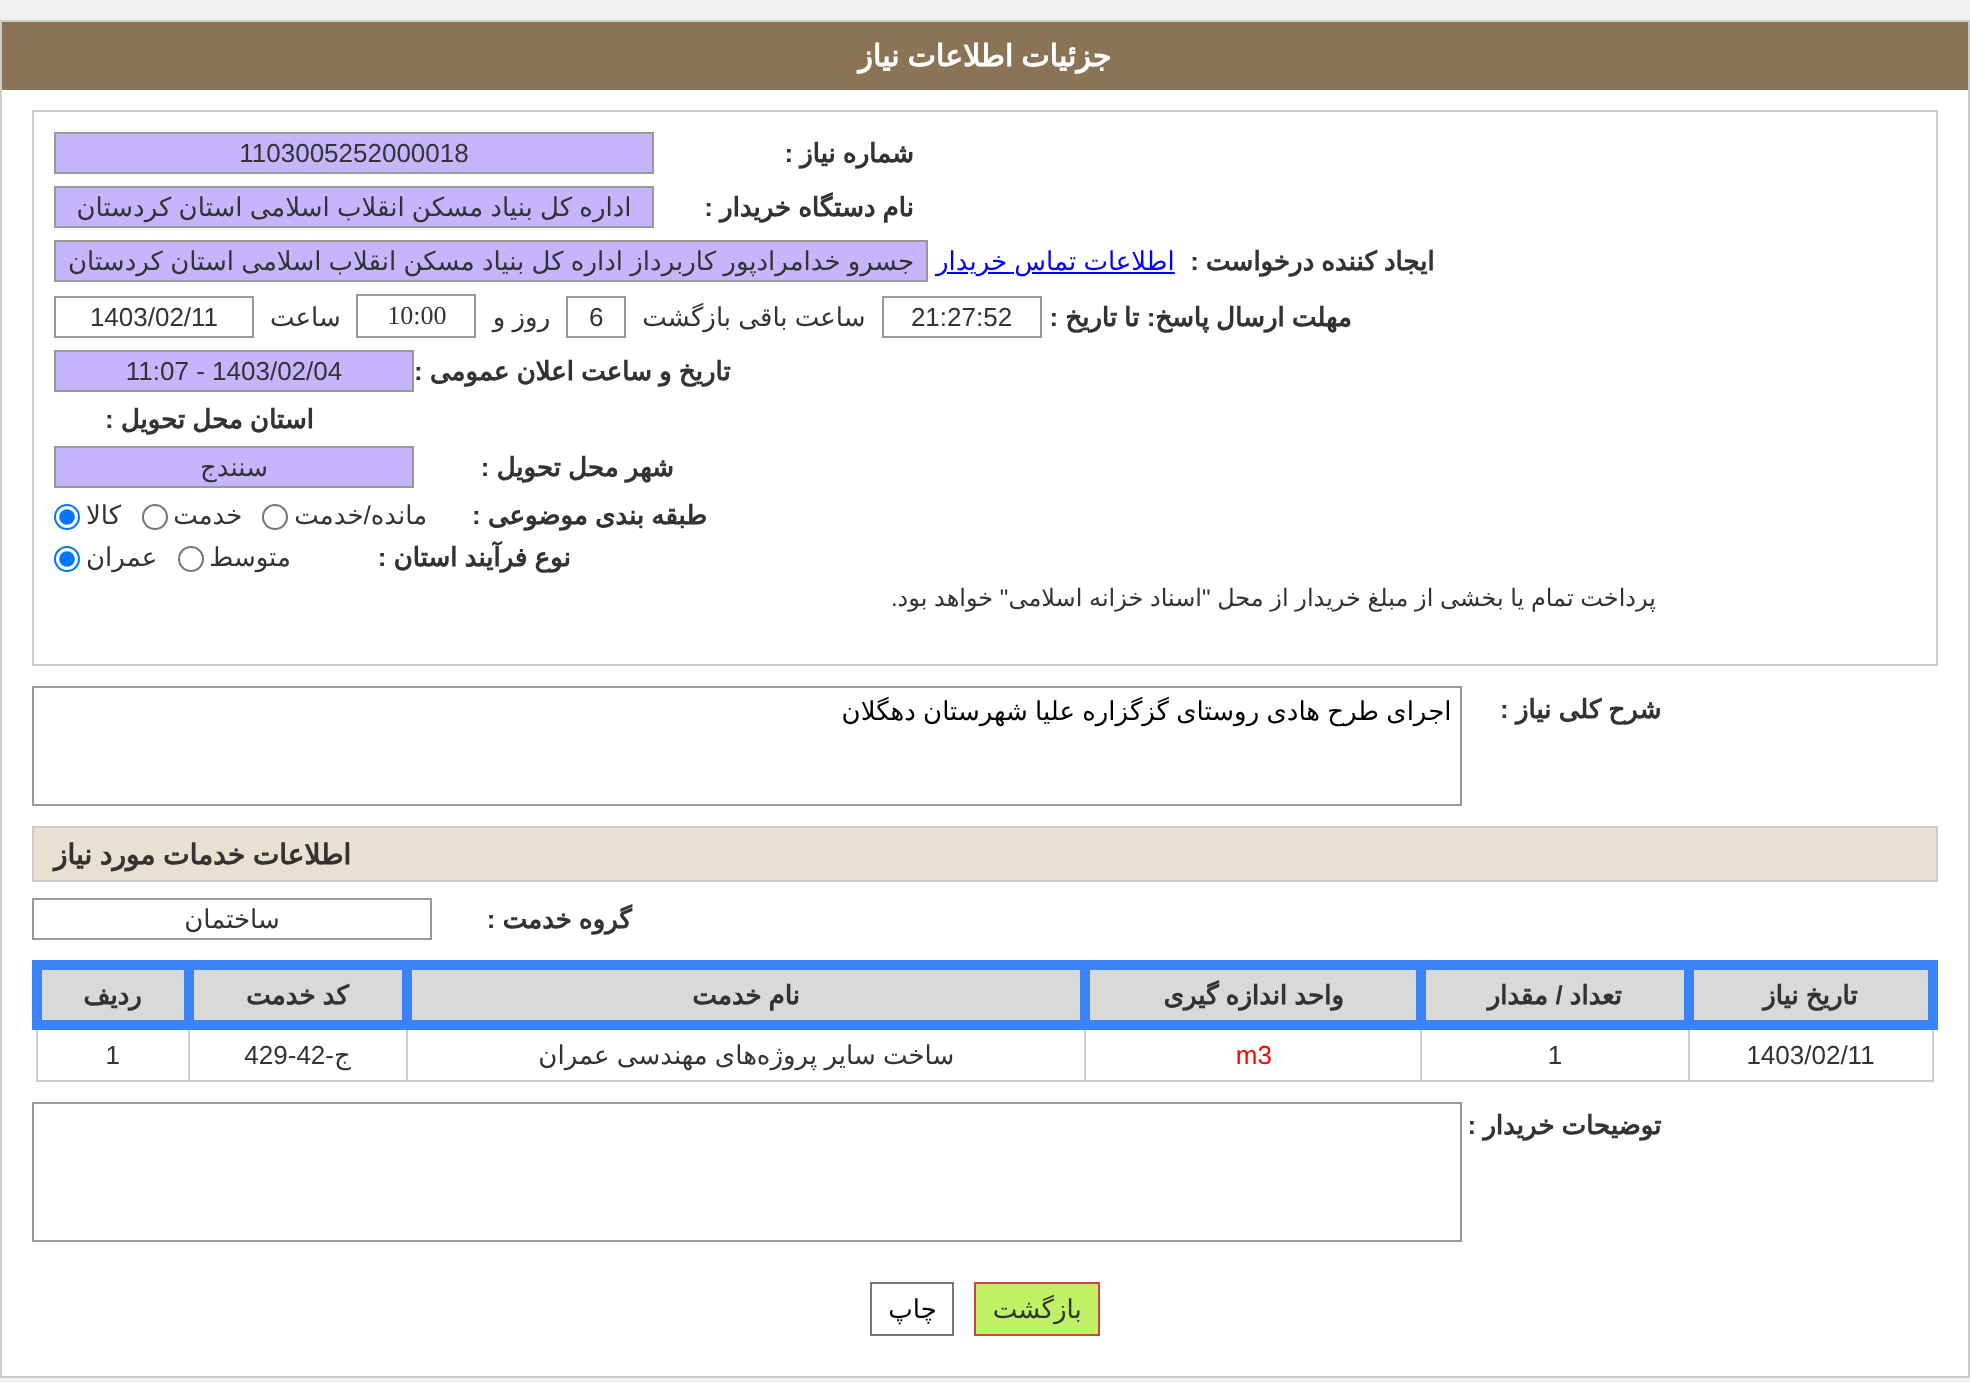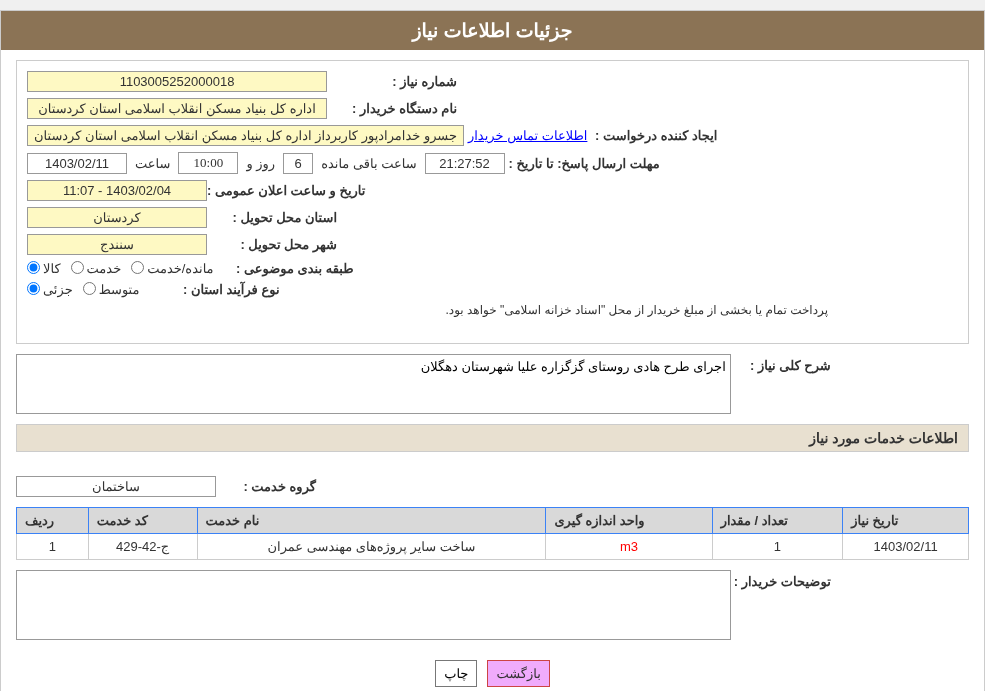--- a/index.html
+++ b/index.html
@@ -14,21 +14,21 @@
       max-width: 985px;
       margin: 10px auto;
       background: #fff;
       border: 1px solid #ccc;
     }
     .header-bar {
       background: #8B7355;
       color: #fff;
       text-align: center;
       padding: 8px 12px;
-      font-size: 19px;
+      font-size: 15px;
       font-weight: bold;
     }
     .content {
       padding: 10px 15px;
     }
     .info-section {
       border: 1px solid #ccc;
       padding: 10px;
       margin-bottom: 10px;
     }
@@ -40,21 +40,21 @@
     }
     .label {
       font-weight: bold;
       white-space: nowrap;
       margin-right: 5px;
       min-width: 130px;
       text-align: right;
     }
     .value-box {
       border: 1px solid #999;
-      background: #fef9c3;
+      background: #c4b5fd;
       padding: 2px 6px;
       min-width: 180px;
       text-align: center;
       direction: rtl;
     }
     .value-box.wide {
       min-width: 300px;
     }
     .value-box.medium {
       min-width: 220px;
@@ -85,30 +85,30 @@
       align-items: center;
       justify-content: flex-end;
       margin-bottom: 6px;
       gap: 10px;
     }
     .radio-row .label {
       min-width: 130px;
     }
     .radio-item {
       display: flex;
-      align-items: flex-start;
+      align-items: flex-end;
       gap: 3px;
     }
     .section-title {
       background: #e8e0d0;
       border: 1px solid #ccc;
       padding: 5px 10px;
       font-weight: bold;
-      text-align: right;
-      margin-bottom: 24px;
+      text-align: left;
+      margin-bottom: 8px;
       font-size: 14px;
     }
     .description-box {
       display: flex;
       align-items: flex-start;
       margin-bottom: 10px;
       justify-content: flex-end;
     }
     .description-box .label {
       min-width: 100px;
@@ -143,23 +143,23 @@
       min-width: 200px;
       text-align: center;
     }
     table.service-table {
       width: 100%;
       border-collapse: collapse;
       margin-bottom: 10px;
     }
     table.service-table th {
       background: #d9d9d9;
-      border: 1px solid #3b82f6;
+      border: 5px solid #3b82f6;
       padding: 5px 8px;
-      text-align: left;
+      text-align: center;
       font-weight: bold;
     }
     table.service-table td {
       border: 1px solid #ccc;
       padding: 5px 8px;
       text-align: center;
     }
     .buyer-notes {
       display: flex;
       align-items: flex-start;
@@ -195,21 +195,21 @@
       cursor: pointer;
       font-family: Tahoma, Arial, sans-serif;
       font-size: 13px;
       background: #f5f5f5;
     }
     .btn-print {
       background: #fff;
       border: 1px solid #777;
     }
     .btn-back {
-      background: #f0abfc;
+      background: #bef264;
       border: 1px solid #cc4444;
       color: #333;
     }
     .payment-note {
       font-size: 12px;
       color: #333;
       margin-bottom: 16px;
       text-align: right;
       padding-right: 130px;
     }
@@ -238,36 +238,35 @@
         <span class="label">ایجاد کننده درخواست :</span>
         <div style="display:flex;align-items:center;gap:4px;">
           <span class="link-blue">اطلاعات تماس خریدار</span>
           <div class="value-box medium">جسرو خدامرادپور کاربرداز اداره کل بنیاد مسکن انقلاب اسلامی استان کردستان</div>
         </div>
       </div>
 
       <div class="date-time-row">
         <span class="label">مهلت ارسال پاسخ: تا تاریخ :</span>
         <div class="small-box" style="min-width:80px;">21:27:52</div>
-        <span style="margin:0 4px;">ساعت باقی مانده</span>
+        <span style="margin:0 4px;">ساعت باقی بازگشت</span>
         <div class="small-box" style="min-width:30px;">6</div>
         <span style="margin:0 4px;">روز و</span>
         <div class="small-box" style="min-width:60px;font-family:Liberation Serif, serif;">10:00</div>
         <span style="margin:0 4px;">ساعت</span>
         <div class="small-box" style="min-width:100px;">1403/02/11</div>
       </div>
 
       <div class="row">
         <span class="label">تاریخ و ساعت اعلان عمومی :</span>
         <div class="value-box" style="min-width:180px;">1403/02/04 - 11:07</div>
       </div>
 
       <div class="row">
         <span class="label">استان محل تحویل :</span>
-        <div class="value-box" style="min-width:180px;">کردستان</div>
       </div>
 
       <div class="row">
         <span class="label">شهر محل تحویل :</span>
         <div class="value-box" style="min-width:180px;">سنندج</div>
       </div>
 
       <div class="radio-row">
         <span class="label">طبقه بندی موضوعی :</span>
         <div class="radio-item">
@@ -284,21 +283,21 @@
         </div>
       </div>
 
       <div class="radio-row">
         <span class="label">نوع فرآیند استان :</span>
         <div class="radio-item">
           <span>متوسط</span>
           <input type="radio" name="process" style="">
         </div>
         <div class="radio-item">
-          <span>جزئی</span>
+          <span>عمران</span>
           <input type="radio" name="process" checked="" style="">
         </div>
       </div>
 
       <div class="payment-note">پرداخت تمام یا بخشی از مبلغ خریدار از محل "اسناد خزانه اسلامی" خواهد بود.</div>
 
     </div>
 
     <div class="description-box">
       <span class="label">شرح کلی نیاز :</span>

